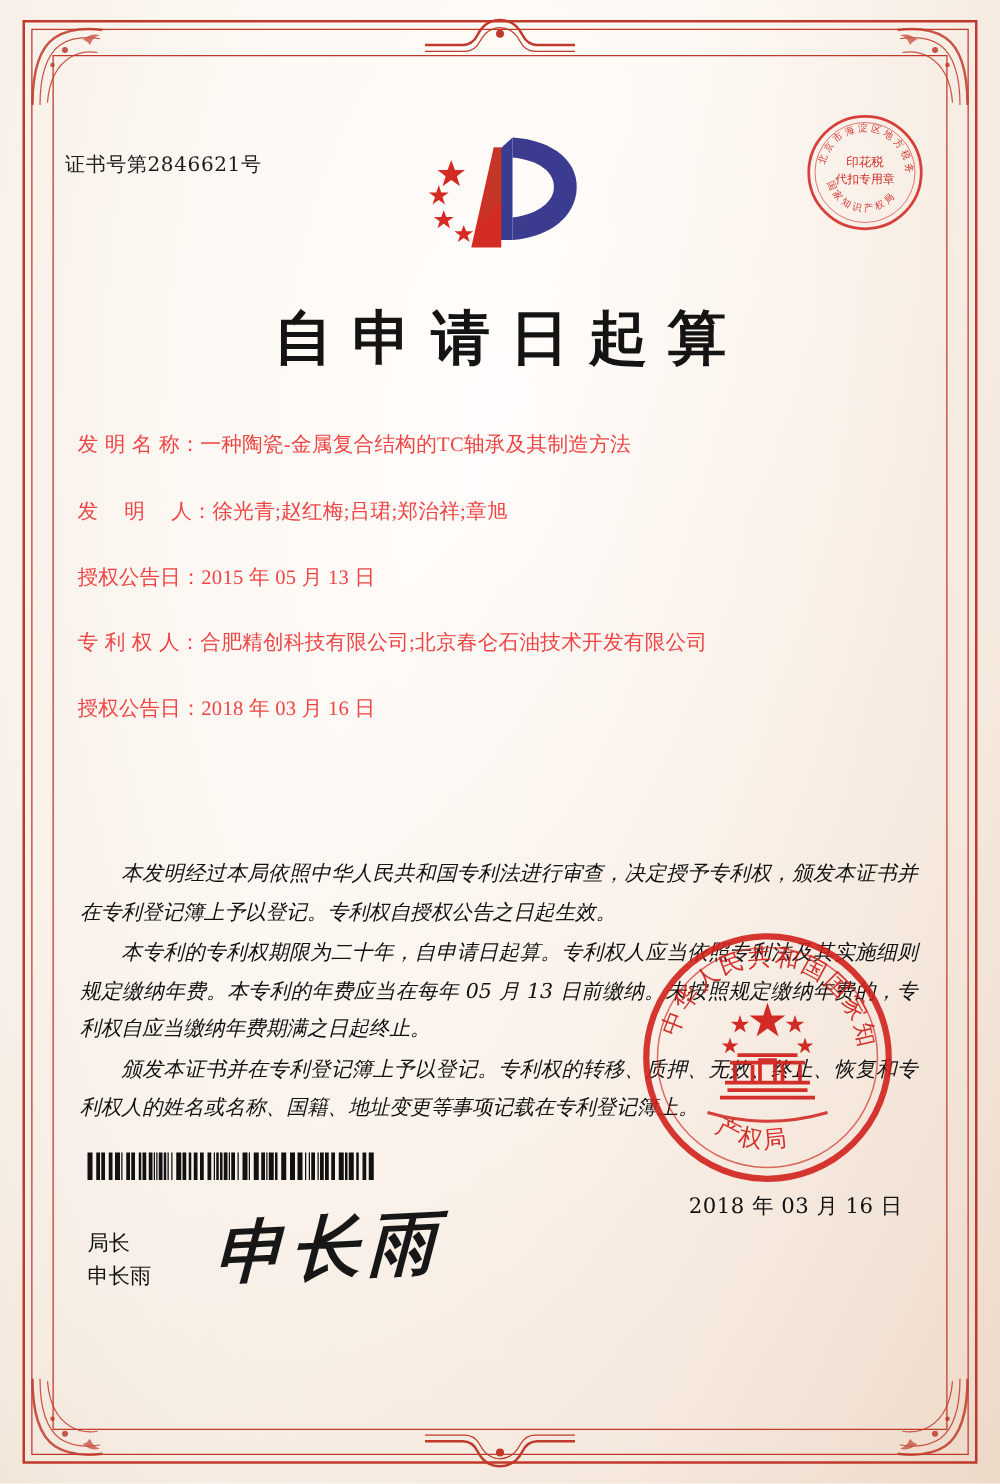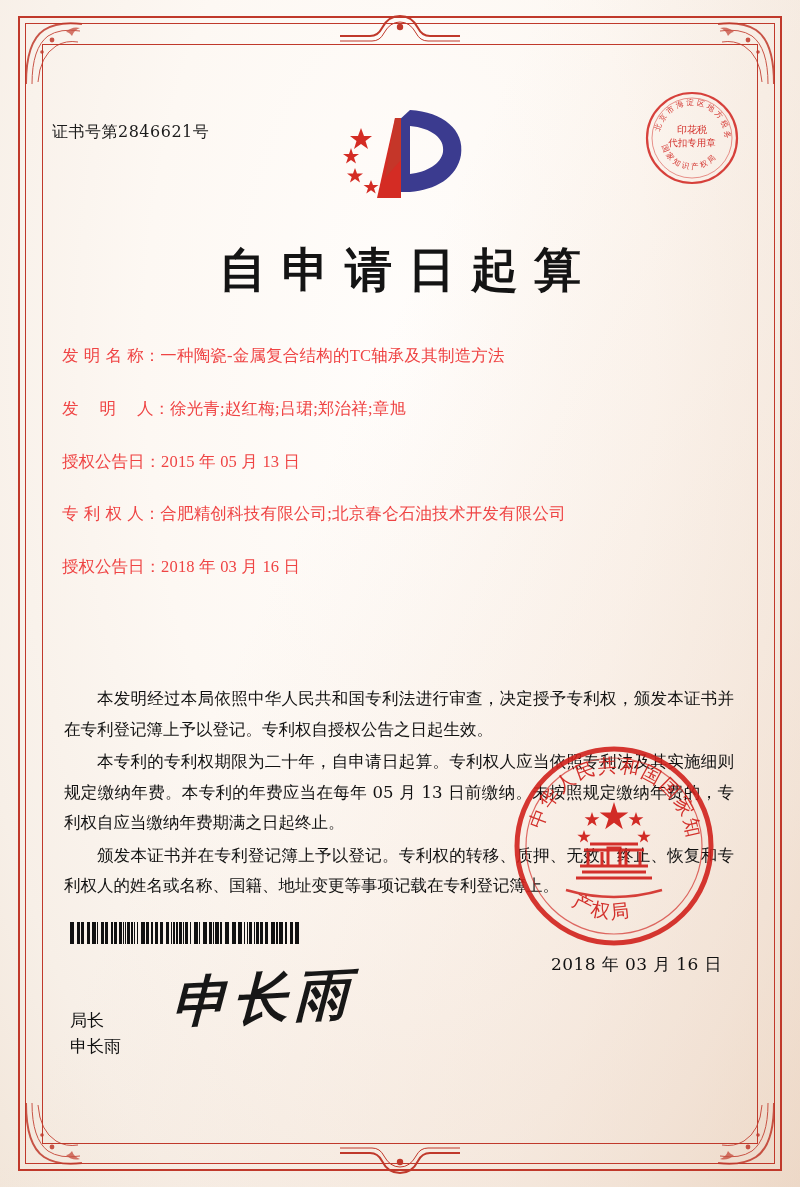--- a/index.html
+++ b/index.html
@@ -162,20 +162,21 @@
 
   .paragraphs {
     position: absolute;
     left: 22px;
     right: 24px;
     top: 640px;
     font-size: 16.5px;
     line-height: 1.85;
     color: #111;
     text-align: justify;
+    font-style: italic;
   }
   .paragraphs p {
     margin: 0 0 2px 0;
     text-indent: 2em;
   }
 
   
   .barcode {
     position: absolute;
     left: 28px;
@@ -193,21 +194,20 @@
   }
 
   
   .sign-block {
     position: absolute;
     left: 28px;
     top: 938px;
     font-size: 17px;
     line-height: 1.55;
     color: #111;
-    margin-top: 25px;
   }
   .sign-script {
     position: absolute;
     left: 130px;
     top: 918px;
     font-family: "DejaVu Serif", "Liberation Serif", serif;
     font-size: 55px;
     font-weight: bold;
     color: #171717;
     letter-spacing: 6px;

